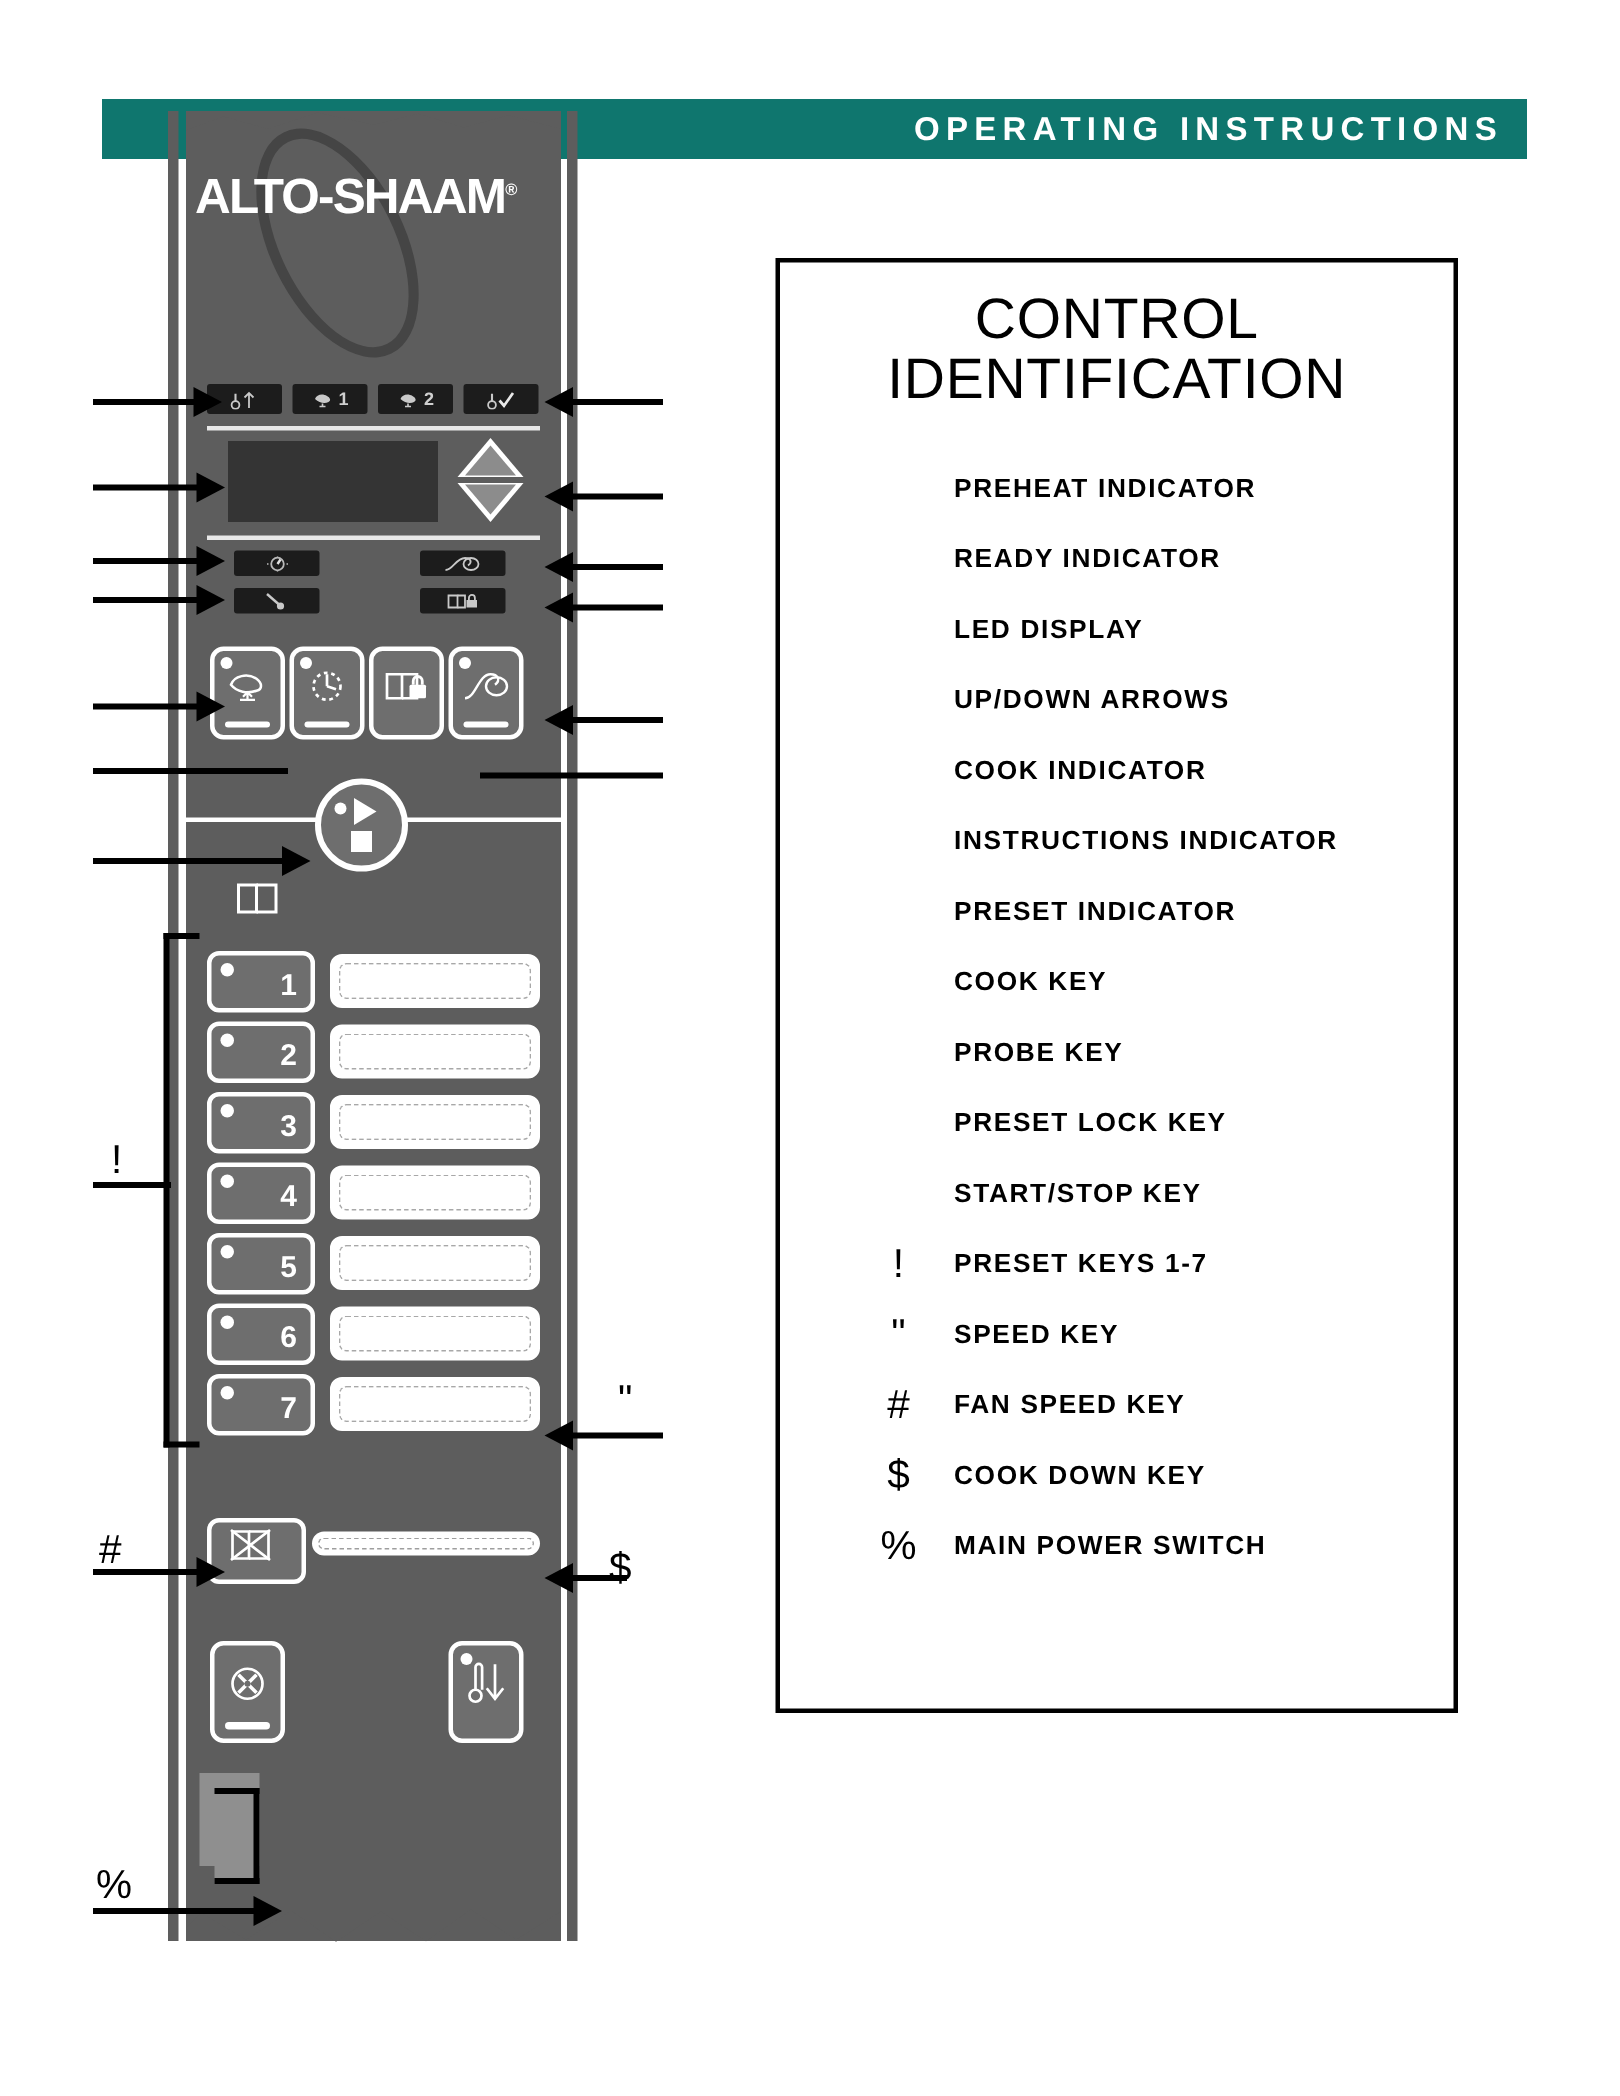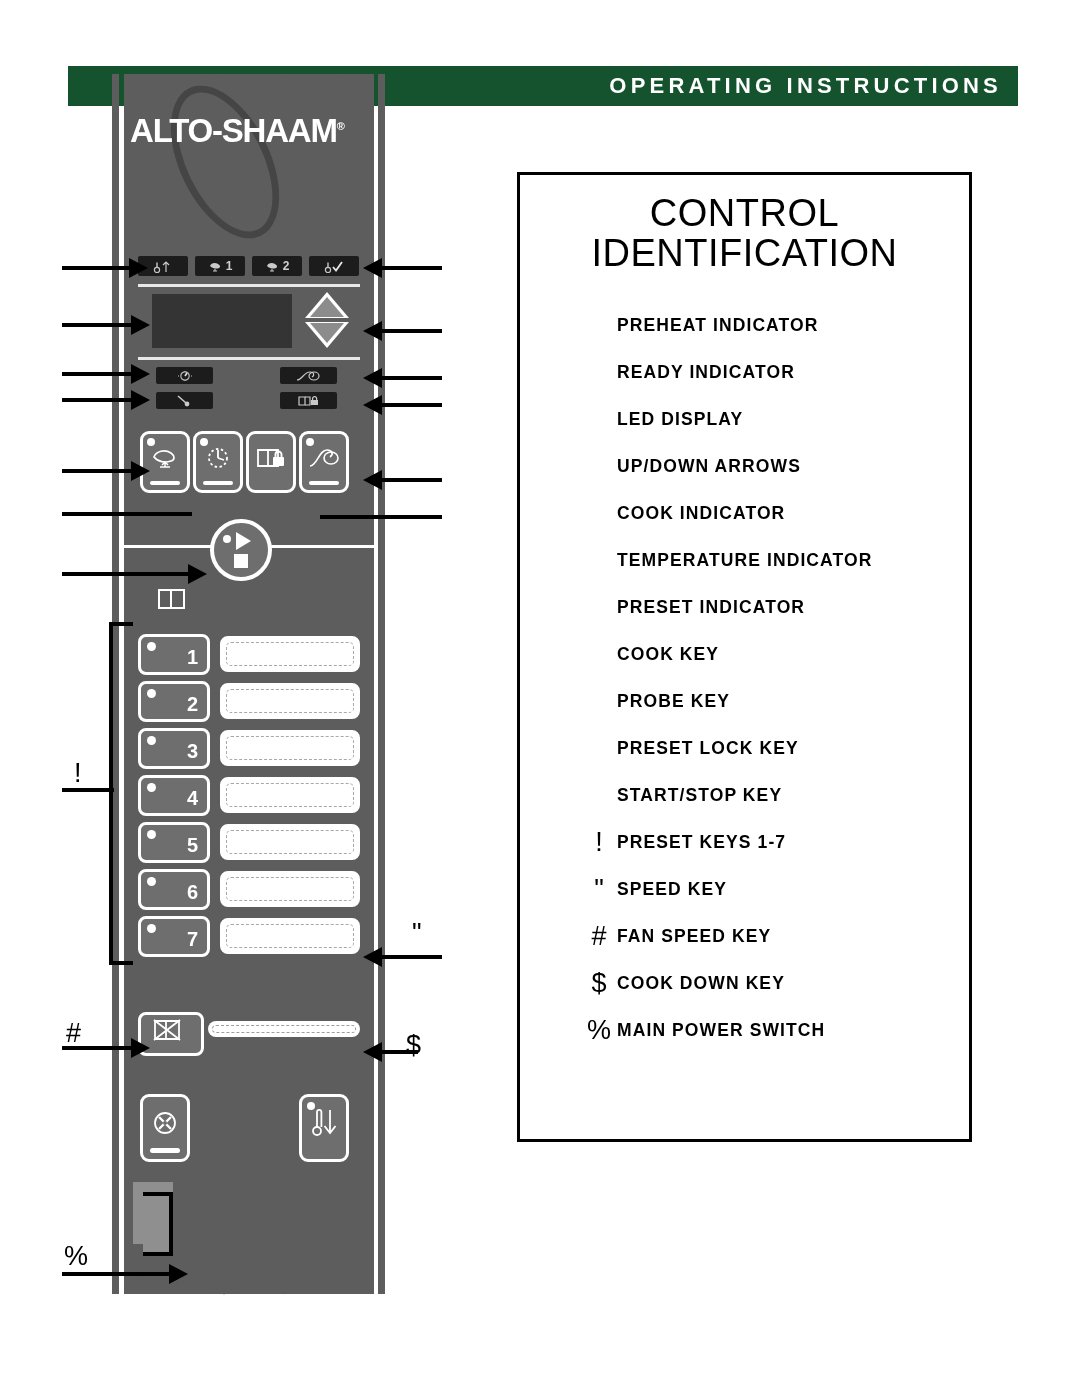--- a/index.html
+++ b/index.html
@@ -6,21 +6,21 @@
   body{
     width:1080px;height:1397px;background:#ffffff;
     font-family:"Liberation Sans", sans-serif;
     position:relative;overflow:hidden;
   }
   .stage{position:absolute;left:0;top:0;width:1080px;height:1397px;}
 
   
   .header-bar{
     position:absolute;left:68px;top:66px;width:950px;height:40px;
-    background:#14532d;
+    background:#0f766e;
   }
   .header-title{
     position:absolute;right:16px;top:0;height:40px;line-height:40px;
     color:#ffffff;font-weight:bold;font-size:22px;letter-spacing:4.2px;
     white-space:nowrap;
   }
 
   
   .panel-wrap{position:absolute;left:100px;top:74px;width:300px;height:1220px;}
   .panel-edge{
@@ -210,21 +210,21 @@
     letter-spacing:0.5px;line-height:1.06;margin-top:18px;
   }
   .idlist{margin-top:28px;padding:0 0 0 105px;}
   .idrow{
     display:flex;align-items:center;height:47px;
   }
   .idsym{
     width:36px;margin-left:-44px;font-size:27px;color:#000000;
     text-align:center;flex:0 0 36px;
   }
-  .idtxt{font-size:17.5px;font-weight:bold;letter-spacing:1.1px;color:#000000;white-space:nowrap;}
+  .idtxt{font-size:17.5px;font-weight:bold;letter-spacing:1.1px;color:#000000;white-space:nowrap;margin-left:19px;}
 
   
   .footer{
     position:absolute;left:0;top:1328px;width:1080px;text-align:center;
     font-size:16px;color:#000000;letter-spacing:0.2px;
   }
 </style>
 </head>
 <body>
 
@@ -553,21 +553,21 @@
       <div class="idrow">
           <span class="idsym"></span>
           <span class="idtxt">UP/DOWN ARROWS</span>
         </div>
       <div class="idrow">
           <span class="idsym"></span>
           <span class="idtxt">COOK INDICATOR</span>
         </div>
       <div class="idrow">
           <span class="idsym"></span>
-          <span class="idtxt">TEMPERATURE INDICATOR</span>
+          <span class="idtxt">INSTRUCTIONS INDICATOR</span>
         </div>
       <div class="idrow">
           <span class="idsym"></span>
           <span class="idtxt">PRESET INDICATOR</span>
         </div>
       <div class="idrow">
           <span class="idsym"></span>
           <span class="idtxt">COOK KEY</span>
         </div>
       <div class="idrow">

